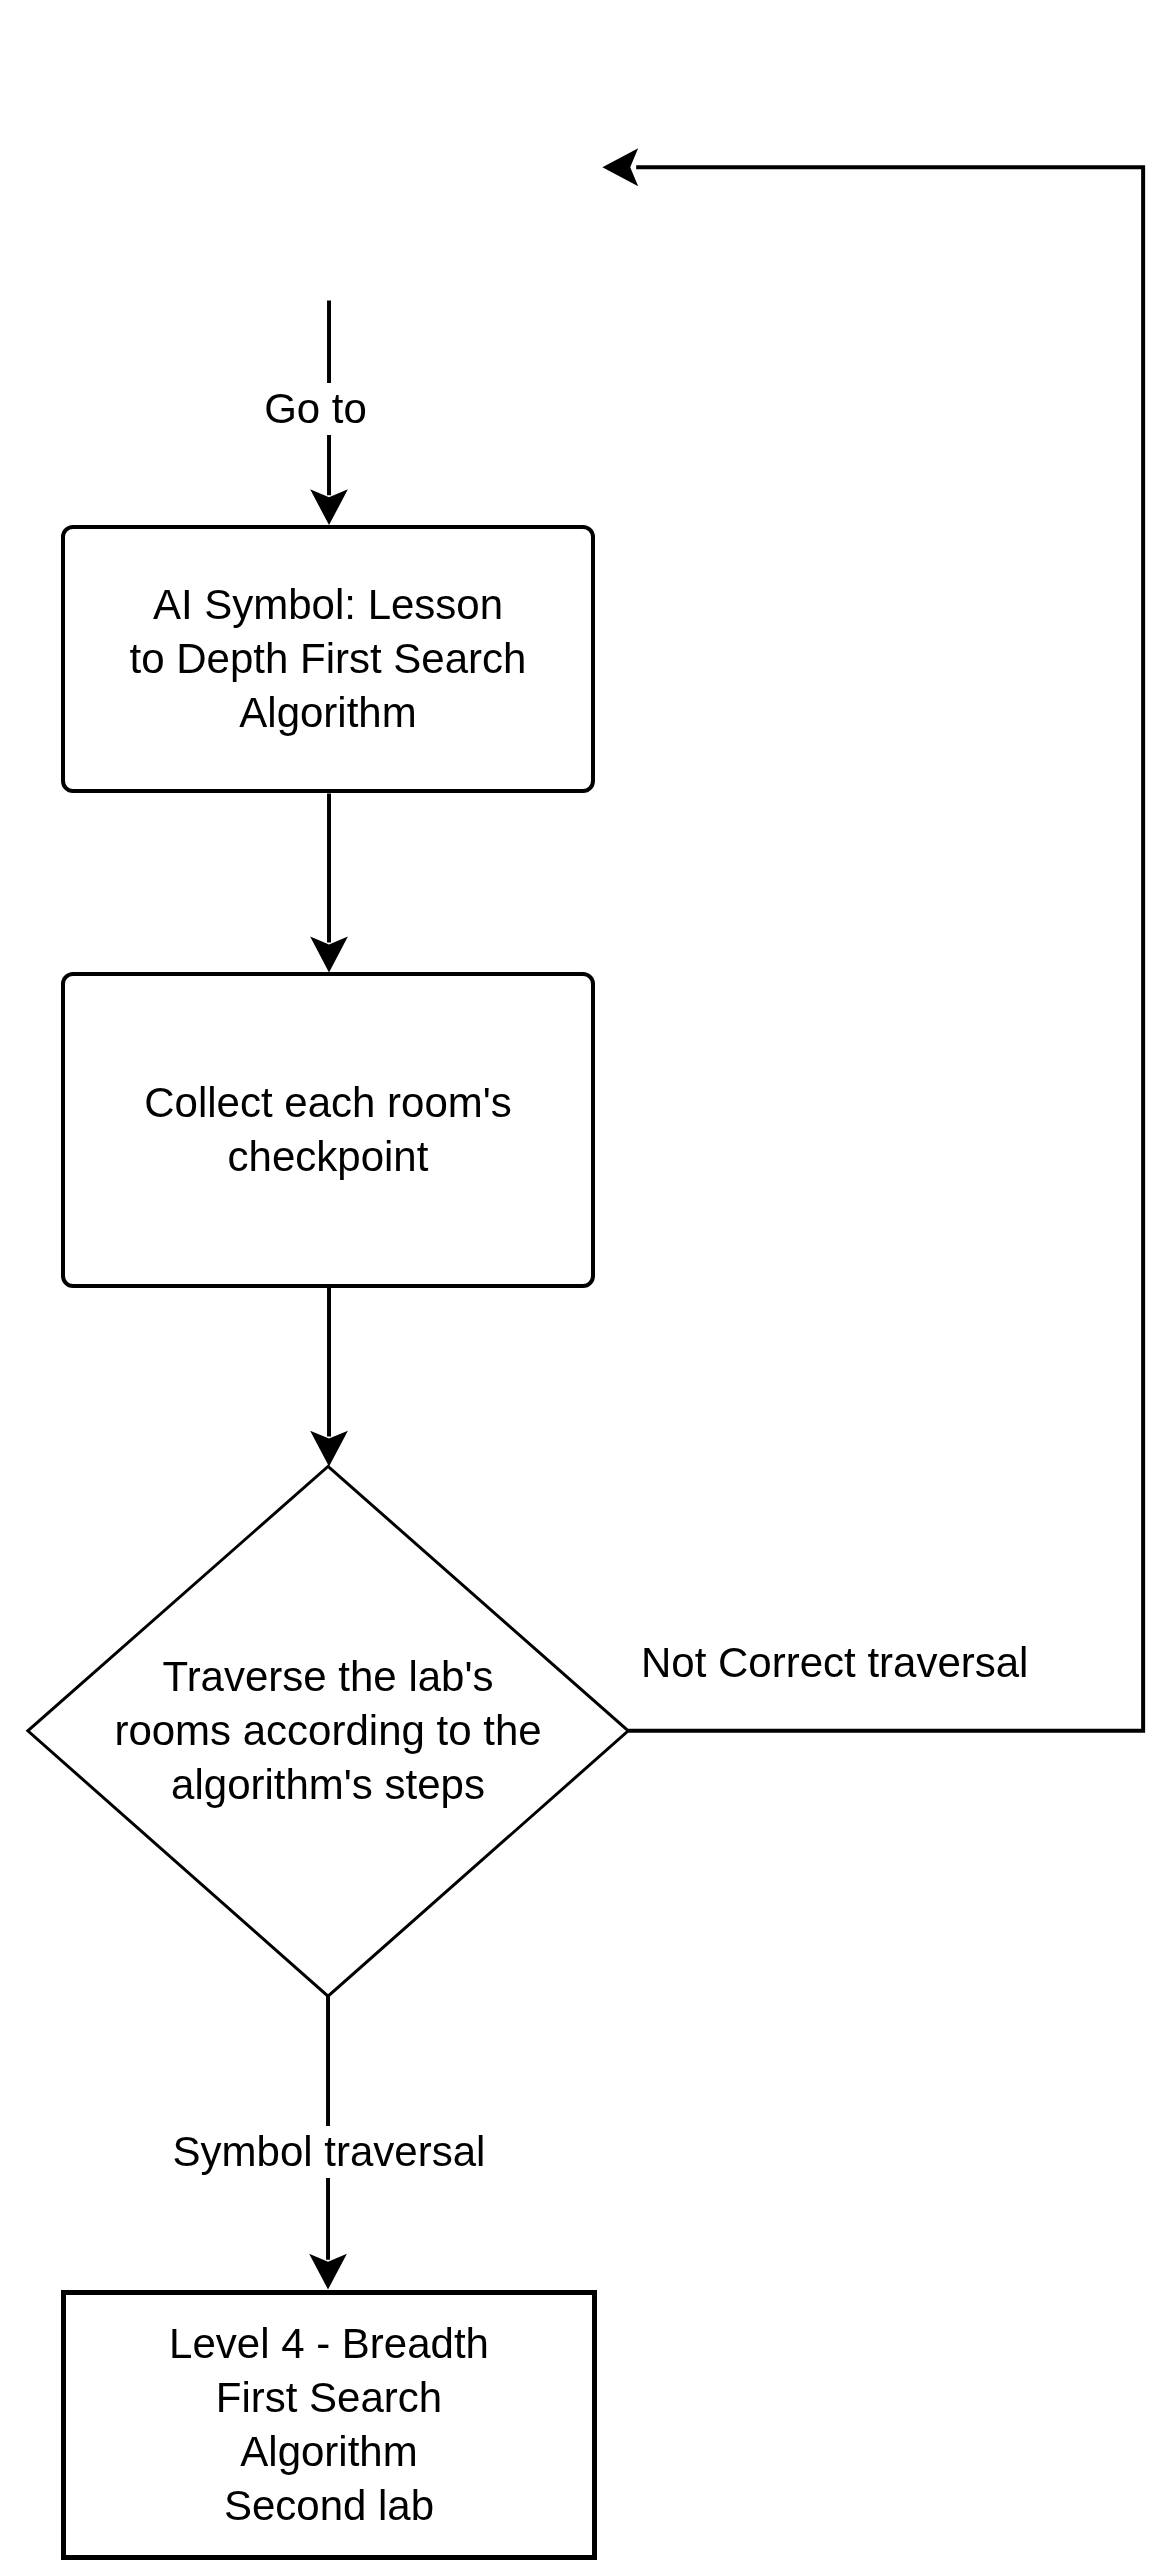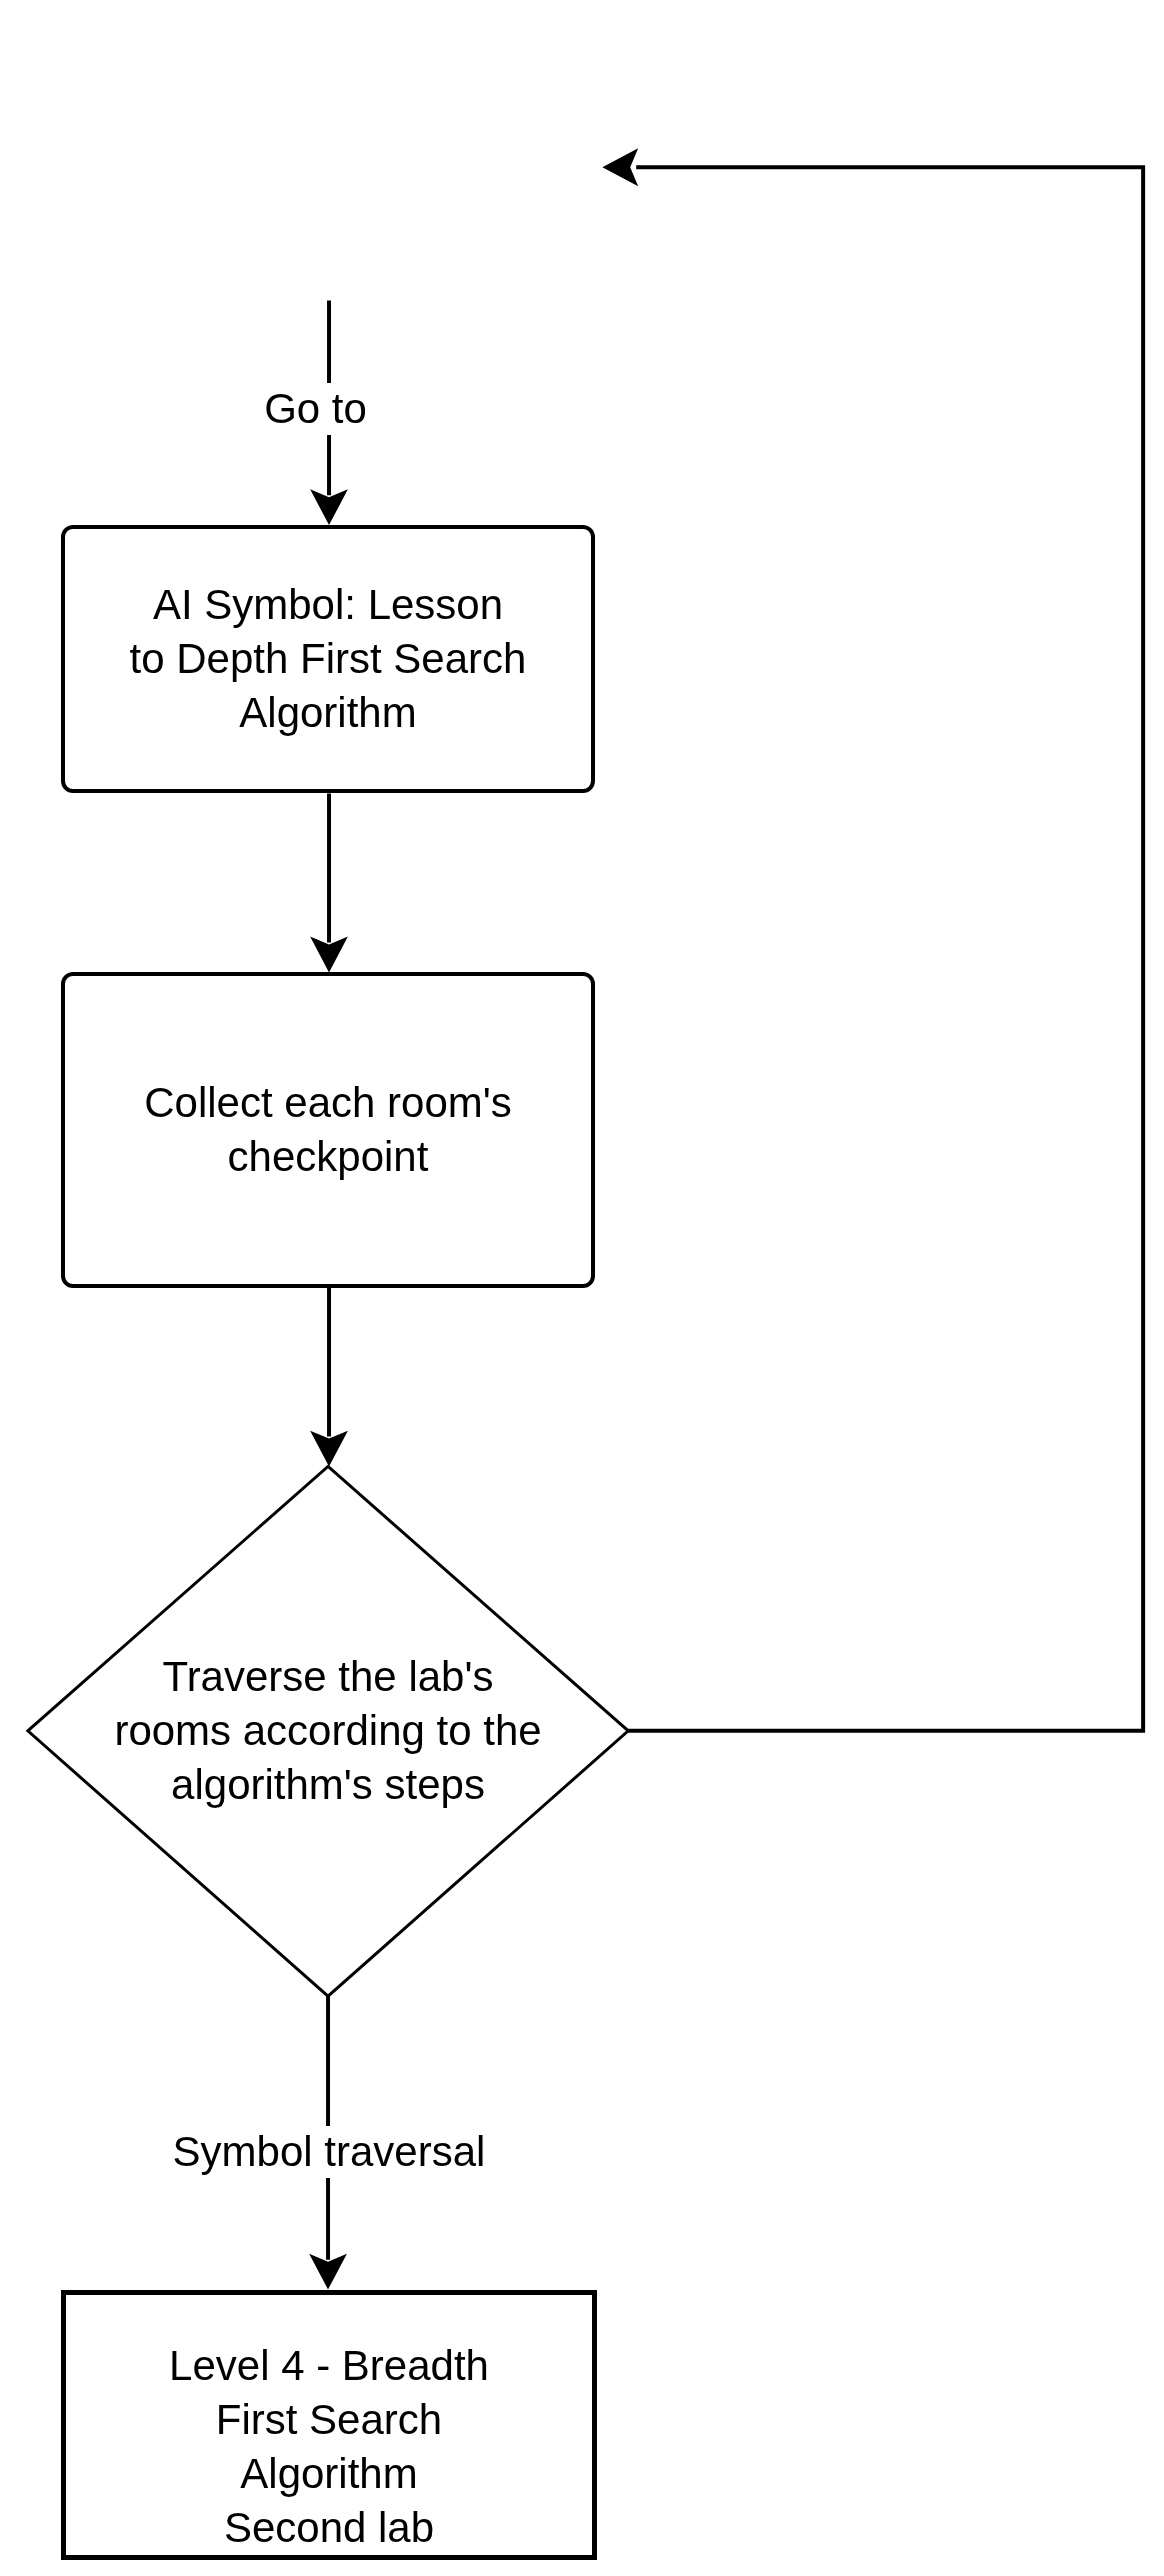--- a/index.html
+++ b/index.html
@@ -93,26 +93,27 @@
     <span class="lbl">Collect each room's
 checkpoint</span>
   </div>
 
   <div class="diamond-label" style="left:20px; top:1645px; width:616px; height:171px;">
     <span class="lbl">Traverse the lab's
 rooms according to the
 algorithm's steps</span>
   </div>
 
-  <div class="node rect" style="left:61px; top:2290px; width:536px; height:270px;align-items:flex-end;">
+  <div class="node rect" style="left:61px; top:2290px; width:536px; height:270px;">
     <span class="lbl">Level 4 - Breadth
 First Search
 Algorithm
 Second lab</span>
   </div>
 
   <div class="edge-label" style="left:216px; top:383px; width:199px; height:52px;">Go to</div>
 
+  <div class="edge-label" style="left:641px; top:1637px; width:467px; height:52px; justify-content:flex-start;">Not Correct traversal</div>
 
   <div class="edge-label" style="left:130px; top:2126px; width:398px; height:52px;">Symbol traversal</div>
 
 </div>
 
 
 </body></html>

